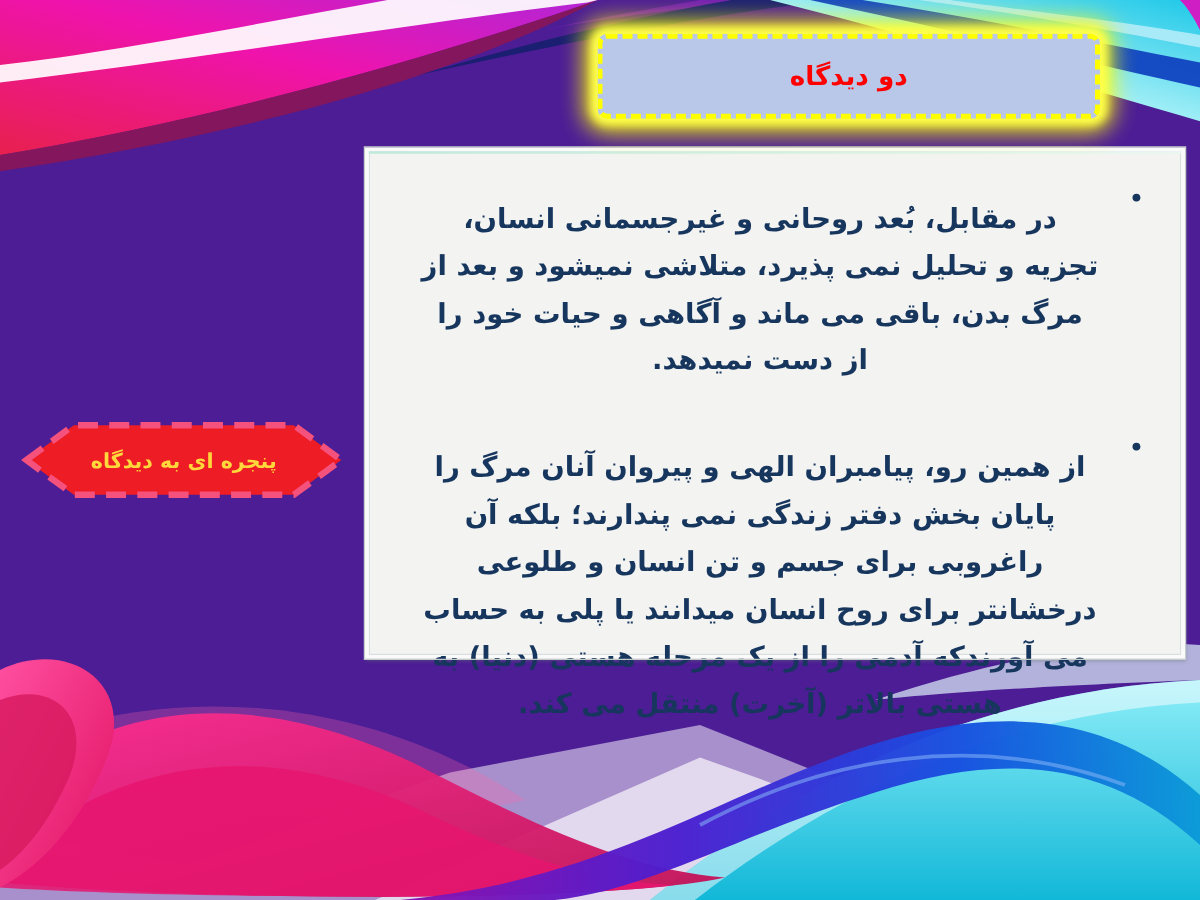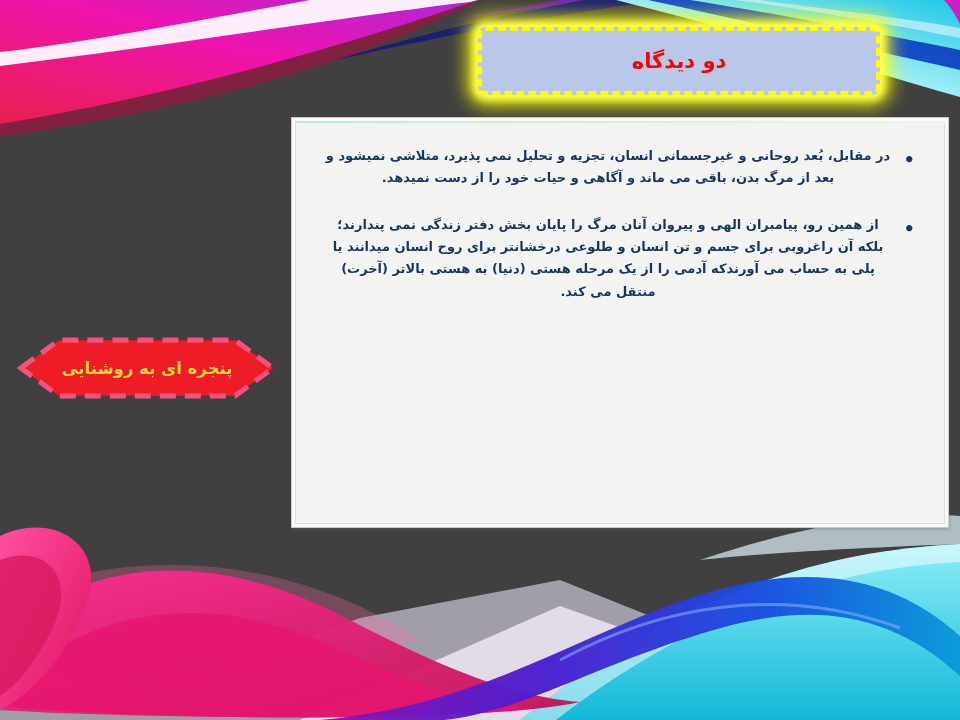--- a/index.html
+++ b/index.html
@@ -1,17 +1,17 @@
 <!DOCTYPE html>
 <html lang="fa" style="--title-fill: #b9c7e8; --title-border: #ffff00; --title-text: #ff0000; --content-text: #17365d; --button1-fill: #ffff00; --button1-text: #29abe2; --button2-fill: #29abe2; --button2-text: #f0f03c; --button3-fill: #ee1c25; --button3-text: #ffd93b; --dashed-red: #e8334d; --dashed-pink: #f4527d;"><head>
 <meta charset="utf-8">
 <style>
   html,body{margin:0;padding:0;}
   body{font-family:"DejaVu Sans","Liberation Sans",sans-serif;}
-  .slide{position:relative;width:960px;height:720px;background:#404040;overflow:hidden;text-decoration:underline;}
+  .slide{position:relative;width:960px;height:720px;background:#4c1d95;overflow:hidden;text-decoration:underline;}
   .bg{position:absolute;inset:0;z-index:0;}
 
   
   .title-box{
     position:absolute;left:478px;top:27px;width:394px;height:60px;z-index:5;
     background:var(--title-fill,#b9c7e8);
     border:4px dashed var(--title-border,#ffff00);
     border-radius:8px;
     box-shadow:0 0 7px 5px #ffff4d,0 0 18px 11px rgba(255,255,0,.85);
     display:flex;align-items:center;justify-content:center;
@@ -51,22 +51,22 @@
   .content-box::before{
     content:"";position:absolute;top:0;left:0;right:0;height:2px;
     background:linear-gradient(90deg,#bfe9da,#eaf7f1);
   }
   .bullet-row{display:flex;direction:rtl;margin-bottom:24px;}
   .bullet-glyph{
     flex:0 0 24px;color:var(--content-text,#17365d);font-size:18px;font-weight:bold;
     line-height:1.7;text-align:right;
   }
   .bullet-text{
-    flex:1;margin:0;color:var(--content-text,#17365d);
-    font-size:13px;font-weight:bold;line-height:1.72;text-align:center;
+    flex:1;margin:12px;color:var(--content-text,#17365d);
+    font-size:22px;font-weight:bold;line-height:1.72;text-align:center;
   }
 </style>
 </head>
 <body>
 
 <div class="slide">
 
   <svg class="bg" viewBox="0 0 960 720" aria-hidden="true">
     <defs>
       <linearGradient id="gp" x1="1" y1="0" x2="0" y2="1">
@@ -130,21 +130,21 @@
   <div class="title-box">
     <span>دو دیدگاه</span>
   </div>
 
 
 
   <div class="hex-btn hex-3">
     <svg viewBox="0 0 260 62" preserveAspectRatio="none">
       <polygon points="4,31 42,4 218,4 256,31 218,58 42,58" stroke-width="5" stroke-dasharray="16 9"></polygon>
     </svg>
-    <span class="lbl">پنجره ای به روشنایی</span>
+    <span class="lbl">پنجره ای به دیدگاه</span>
   </div>
 
   <div class="content-box">
     <div class="bullet-row">
       <span class="bullet-glyph">•</span>
       <p class="bullet-text">در مقابل، بُعد روحانی و غیرجسمانی انسان، تجزیه و تحلیل نمی پذیرد، متلاشی نمیشود و بعد از مرگ بدن، باقی می ماند و آگاهی و حیات خود را از دست نمیدهد.</p>
     </div>
     <div class="bullet-row">
       <span class="bullet-glyph">•</span>
       <p class="bullet-text">از همین رو، پیامبران الهی و پیروان آنان مرگ را پایان بخش دفتر زندگی نمی پندارند؛ بلکه آن راغروبی برای جسم و تن انسان و طلوعی درخشانتر برای روح انسان میدانند یا پلی به حساب می آورندکه آدمی را از یک مرحله هستی (دنیا) به هستی بالاتر (آخرت) منتقل می کند.</p>

